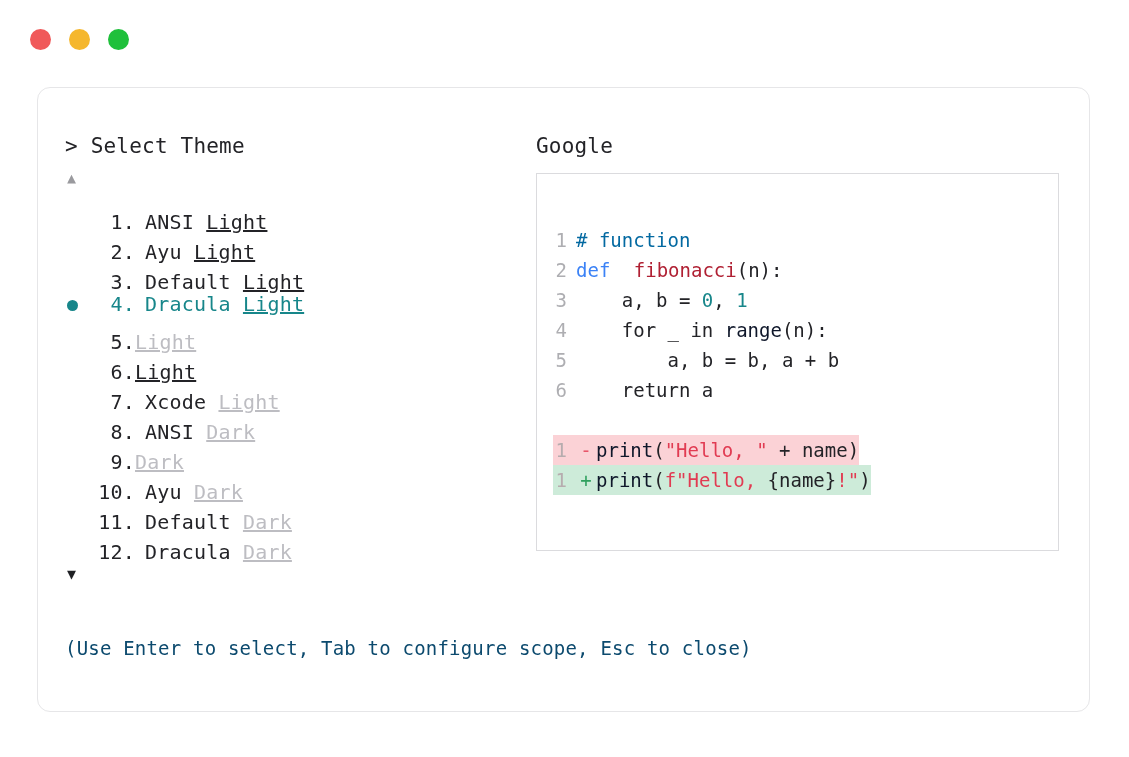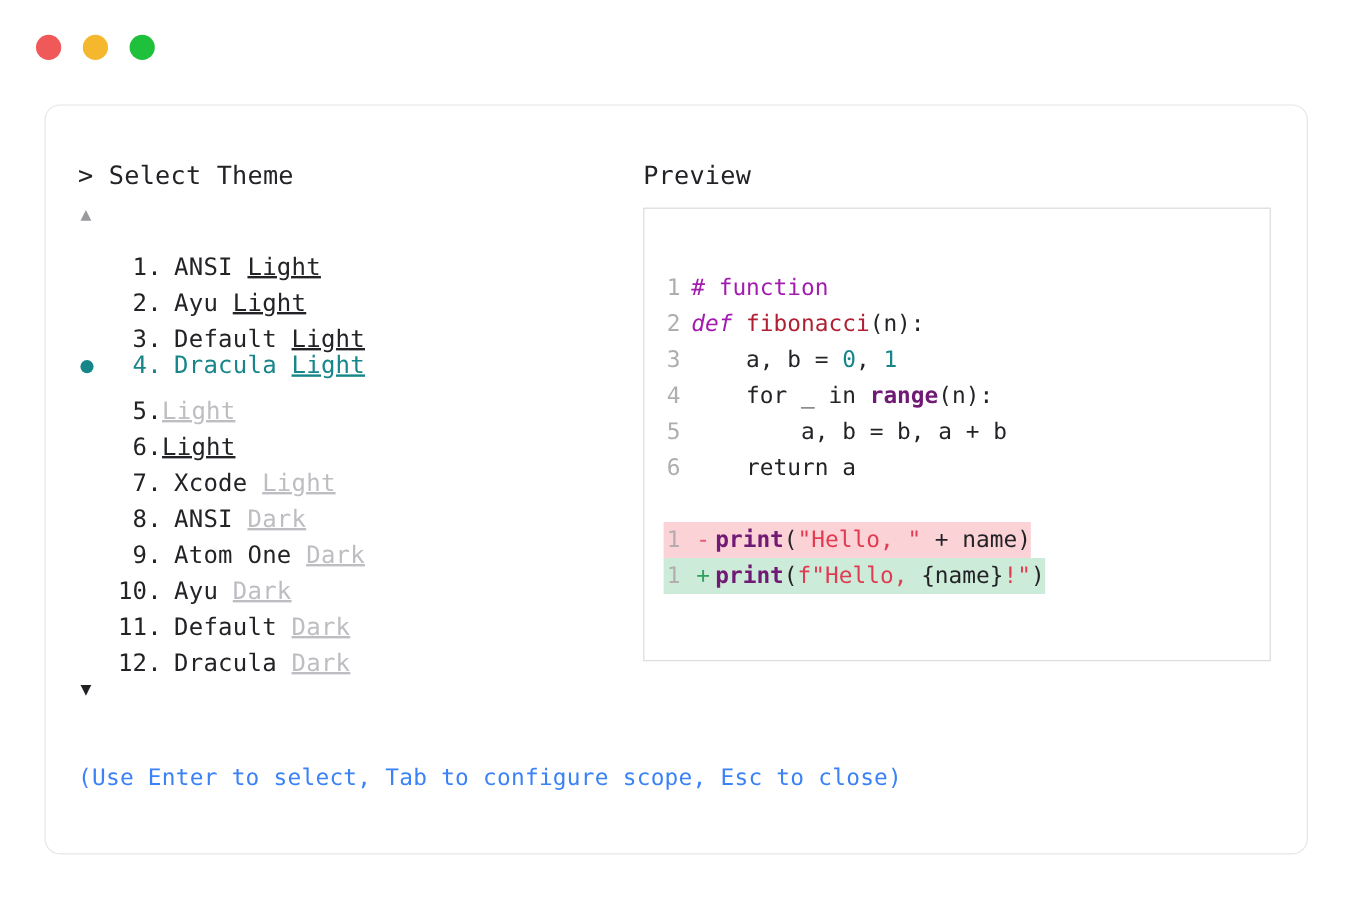--- a/index.html
+++ b/index.html
@@ -166,45 +166,45 @@
   .ln {
     width: 14px;
     flex: 0 0 14px;
     text-align: right;
     color: #AEAEB2;
     padding-right: 9px;
   }
   .code-text { color: #232327; }
 
   
-  .c-comment { color: #a21caf; }
-  .c-func    { color: #B02033; }
+  .c-comment { color: #0369a1; }
+  .c-func    { color: #B02033; margin-left: 12px; }
   .c-num     { color: #17868A; }
-  .c-builtin { color: #701a75; font-weight: bold; }
+  .c-builtin { color: #0f172a; }
   .c-str     { color: #E13B52; }
-  .c-kw      { color: #a21caf; font-style: italic; }
+  .c-kw      { color: #3b82f6; }
 
   
   .diff-block { margin-top: 30px; }
   .diff-line  { display: flex; align-items: baseline; height: 30px; width: max-content; }
   .diff-del   { background: #FBD2D6; }
   .diff-add   { background: #CDEBD9; }
   .diff-line .ln { color: #B6ACAE; }
   .diff-del .sign { color: #E8566A; padding-right: 0; }
   .diff-add .sign { color: #2FA05E; padding-right: 0; }
   .sign { width: 20px; flex: 0 0 20px; text-align: center; }
 
   
   .hint {
     position: absolute;
     left: 27px;
     top: 548px;
     font-size: 19px;
     line-height: 24px;
-    color: #3b82f6;
+    color: #0c4a6e;
     letter-spacing: 0.2px;
     white-space: pre;
   }
 </style>
 </head>
 <body>
 
 <div class="titlebar">
   <span class="dot dot-close"></span>
   <span class="dot dot-min"></span>
@@ -221,31 +221,31 @@
 
       <div class="theme-list" id="theme-list">
           <div class="theme-row"><span class="bullet-cell"></span><span class="idx">1.</span><span class="tname">ANSI </span><span class="tvariant variant-strong">Light</span></div>
           <div class="theme-row"><span class="bullet-cell"></span><span class="idx">2.</span><span class="tname">Ayu </span><span class="tvariant variant-strong">Light</span></div>
           <div class="theme-row"><span class="bullet-cell"></span><span class="idx">3.</span><span class="tname">Default </span><span class="tvariant variant-strong">Light</span></div>
           <div class="theme-row selected"><span class="bullet-cell"><span class="bullet" style="background: rgb(23, 134, 138);"></span></span><span class="idx">4.</span><span class="tname">Dracula </span><span class="tvariant variant-strong">Light</span></div>
           <div class="theme-row"><span class="bullet-cell"></span><span class="idx">5.</span><span class="tvariant variant-dim">Light</span></div>
           <div class="theme-row"><span class="bullet-cell"></span><span class="idx">6.</span><span class="tvariant variant-strong">Light</span></div>
           <div class="theme-row"><span class="bullet-cell"></span><span class="idx">7.</span><span class="tname">Xcode </span><span class="tvariant variant-dim">Light</span></div>
           <div class="theme-row"><span class="bullet-cell"></span><span class="idx">8.</span><span class="tname">ANSI </span><span class="tvariant variant-dim">Dark</span></div>
-          <div class="theme-row"><span class="bullet-cell"></span><span class="idx">9.</span><span class="tname">Atom One </span><span class="tvariant variant-dim">Dark</span></div>
+          <div class="theme-row"><span class="bullet-cell"></span><span class="idx">9.</span><span class="tvariant variant-dim">Dark</span></div>
           <div class="theme-row"><span class="bullet-cell"></span><span class="idx">10.</span><span class="tname">Ayu </span><span class="tvariant variant-dim">Dark</span></div>
           <div class="theme-row"><span class="bullet-cell"></span><span class="idx">11.</span><span class="tname">Default </span><span class="tvariant variant-dim">Dark</span></div>
           <div class="theme-row"><span class="bullet-cell"></span><span class="idx">12.</span><span class="tname">Dracula </span><span class="tvariant variant-dim">Dark</span></div>
         </div>
 
       <div class="arrow arrow-down">▼</div>
     </div>
 
     <div class="col-right">
-      <div class="panel-title">Preview</div>
+      <div class="panel-title">Google</div>
 
       <div class="preview-box">
         <div class="code" id="code-sample"><div class="code-line"><span class="ln">1</span><span><span class="c-comment"># function</span></span></div><div class="code-line"><span class="ln">2</span><span><span class="c-kw">def </span><span class="c-func">fibonacci</span><span class="code-text">(n):</span></span></div><div class="code-line"><span class="ln">3</span><span><span class="code-text">    a, b = </span><span class="c-num">0</span><span class="code-text">, </span><span class="c-num">1</span></span></div><div class="code-line"><span class="ln">4</span><span><span class="code-text">    for _ in </span><span class="c-builtin">range</span><span class="code-text">(n):</span></span></div><div class="code-line"><span class="ln">5</span><span><span class="code-text">        a, b = b, a + b</span></span></div><div class="code-line"><span class="ln">6</span><span><span class="code-text">    return a</span></span></div><div class="diff-block"><div class="diff-line diff-del" style="background: rgb(251, 210, 214);"><span class="ln">1</span><span class="sign">-</span><span><span class="c-builtin">print</span><span class="code-text">(</span><span class="c-str">"Hello, "</span><span class="code-text"> + name)</span></span></div><div class="diff-line diff-add" style="background: rgb(205, 235, 217);"><span class="ln">1</span><span class="sign">+</span><span><span class="c-builtin">print</span><span class="code-text">(</span><span class="c-str">f"Hello, </span><span class="code-text">{name}</span><span class="c-str">!"</span><span class="code-text">)</span></span></div></div></div>
       </div>
     </div>
 
   </div>
 
   <div class="hint">(Use Enter to select, Tab to configure scope, Esc to close)</div>
 </div>

